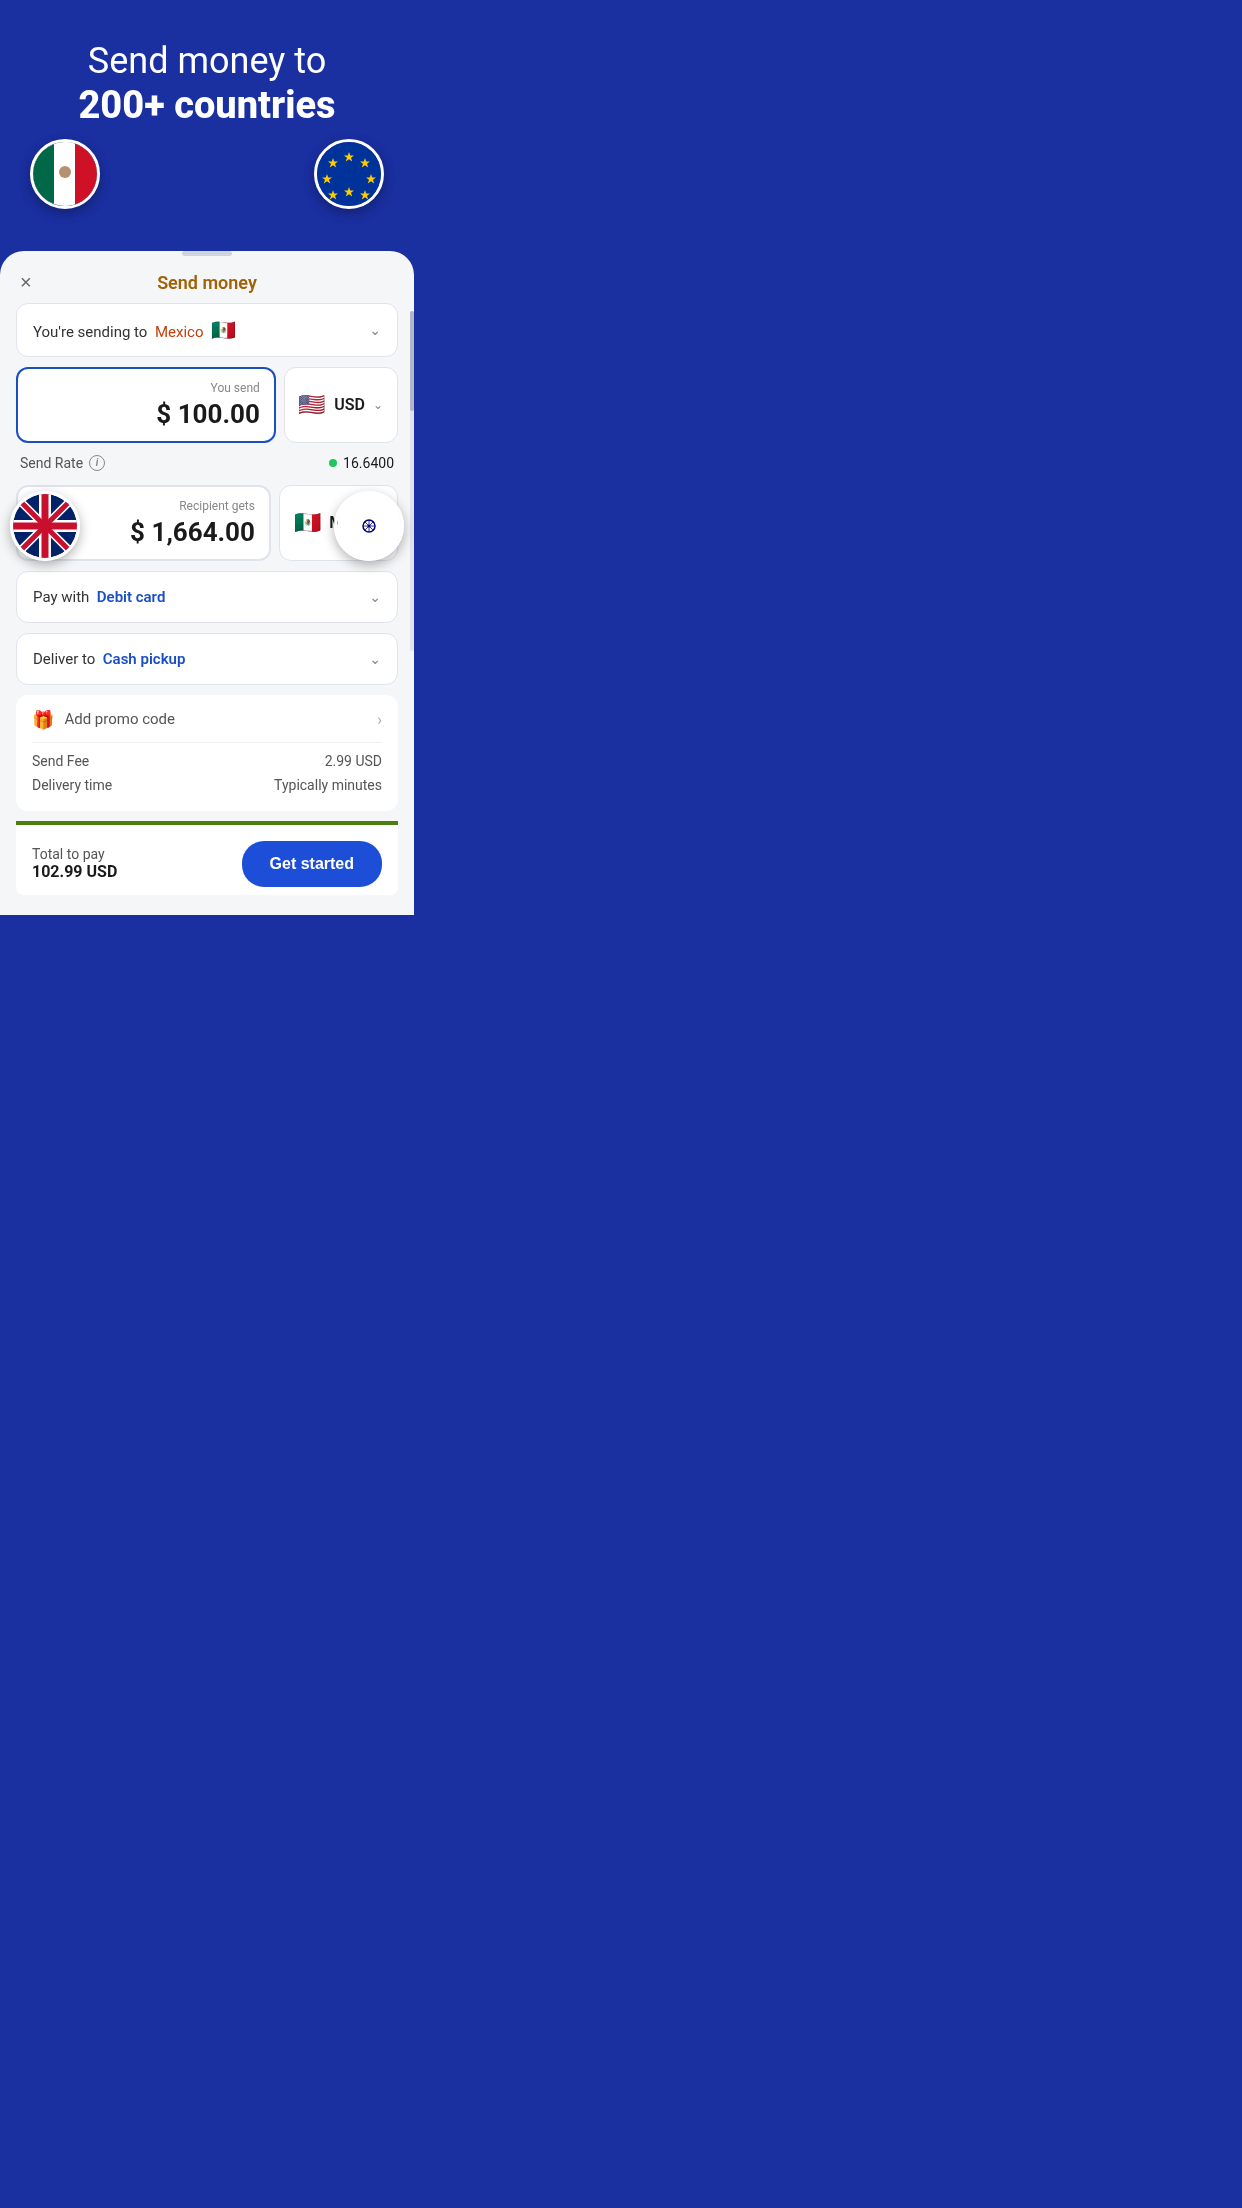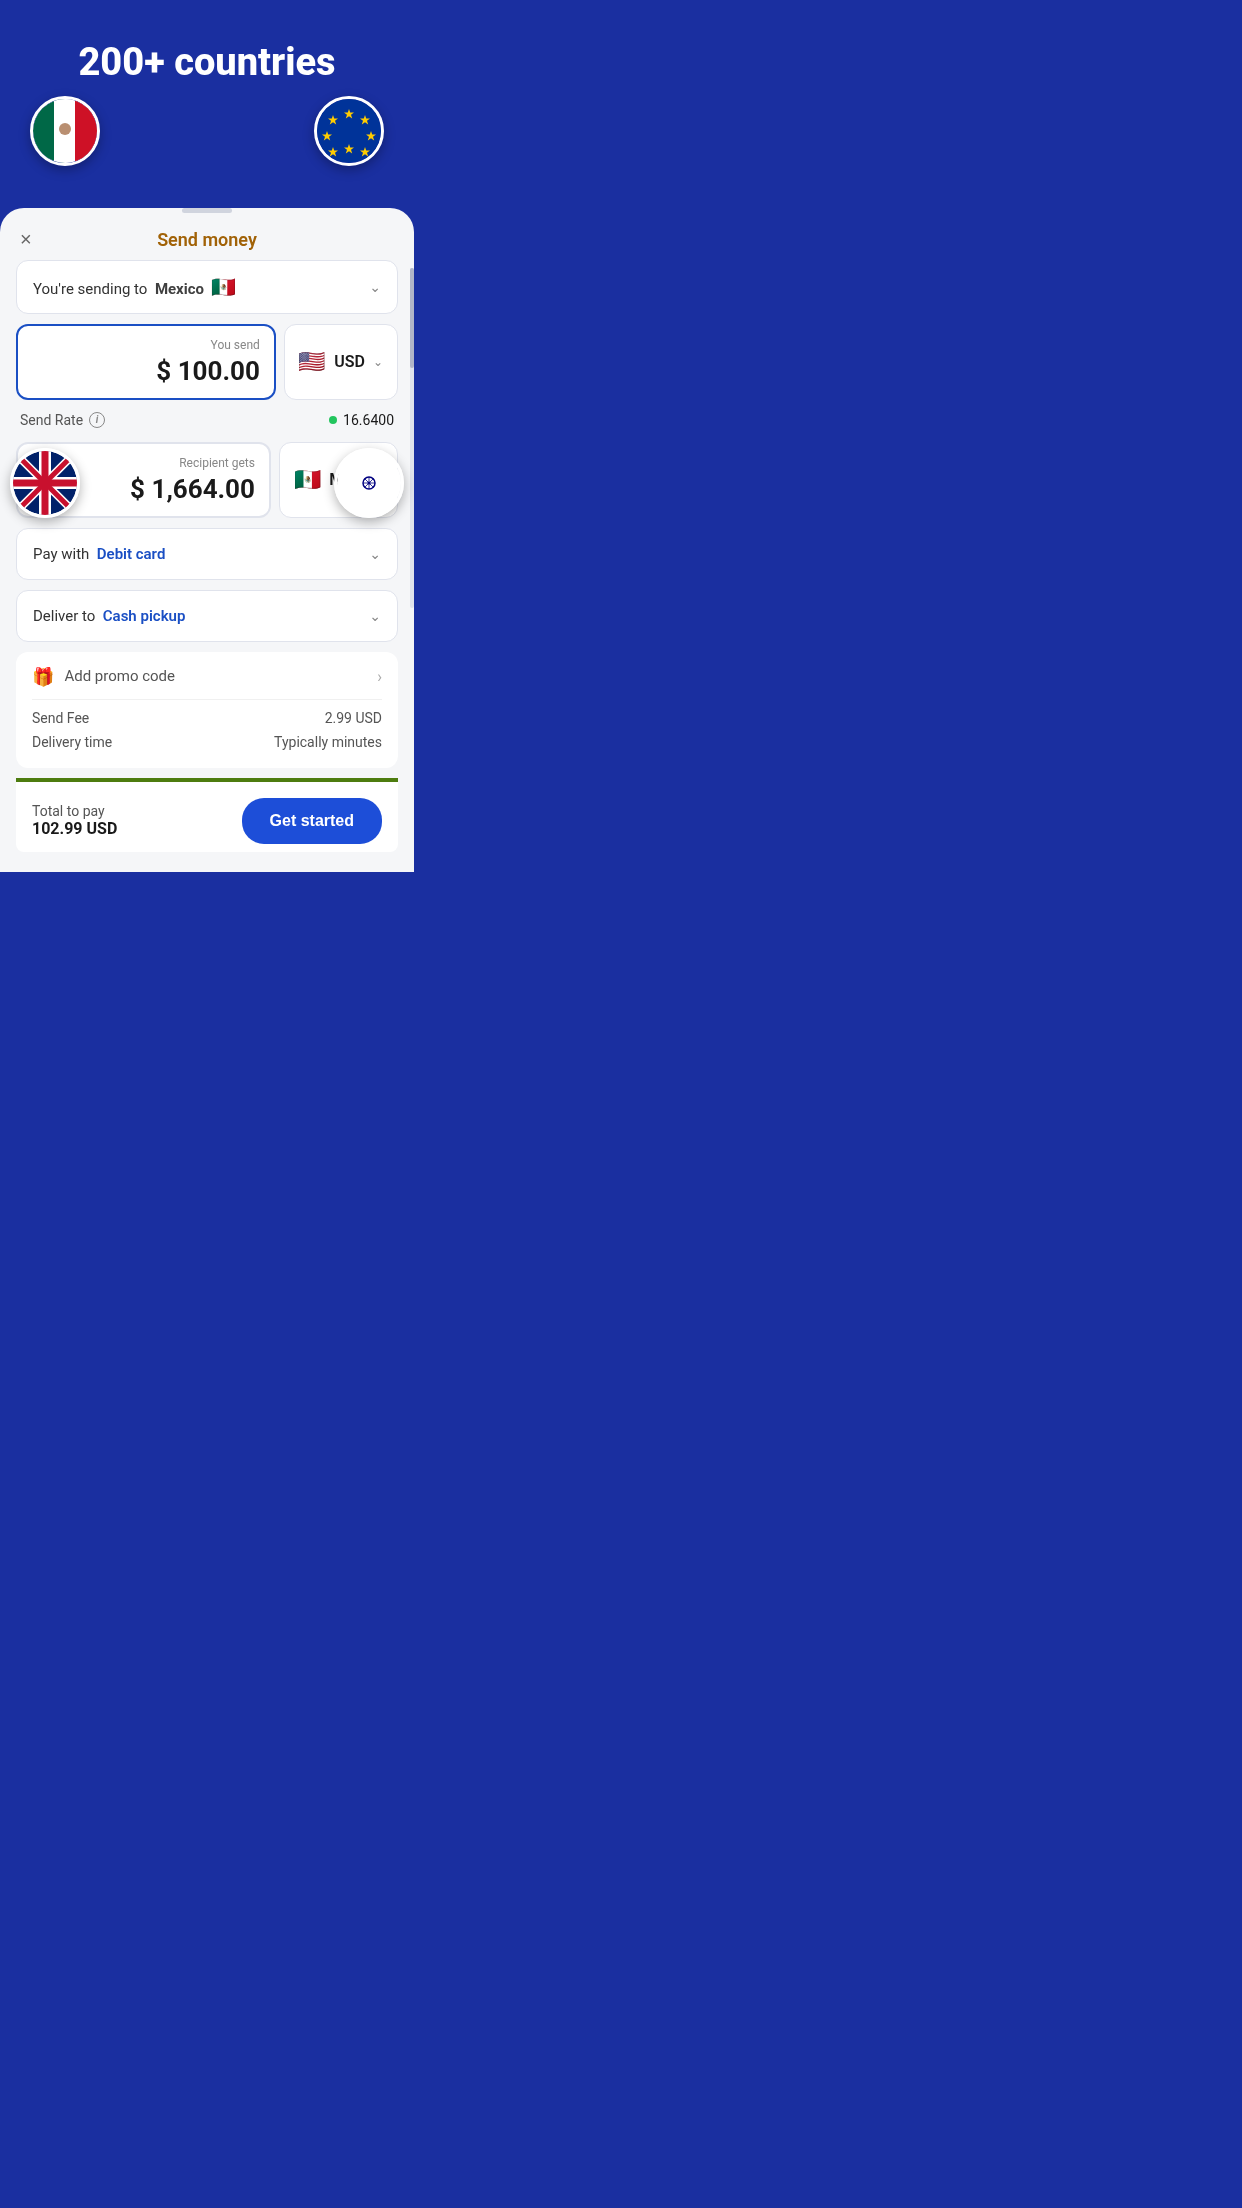--- a/index.html
+++ b/index.html
@@ -147,22 +147,22 @@
     .field-group.no-border {
       border: 1px solid #e0e3ec;
     }
 
     .send-to-text {
       font-size: 15px;
       color: #333;
     }
 
     .send-to-text .country-name {
-      color: #404040;
-      font-weight: 700;
+      color: #c2410c;
+      font-weight: 400;
     }
 
     .send-to-flag {
       font-size: 20px;
       margin-left: 4px;
     }
 
     .chevron {
       color: #888;
       font-size: 14px;
@@ -414,20 +414,21 @@
     .amount-section {
       margin-bottom: 6px;
     }
   </style>
 </head>
 <body>
 
 <div class="page-wrapper">
 
   <div class="hero-section">
+    <span class="hero-title-normal">Send money to</span>
     <span class="hero-title-bold">200+ countries</span>
 
     <div class="floating-flags">
       <div class="flag-circle flag-mexico-top">
 
         <svg width="64" height="64" viewBox="0 0 64 64" xmlns="http://www.w3.org/2000/svg">
           <circle cx="32" cy="32" r="32" fill="#fff"></circle>
           <path d="M0 32 A32 32 0 0 1 32 0 L32 64 A32 32 0 0 1 0 32Z" fill="#006847"></path>
           <rect x="21" y="0" width="22" height="64" fill="#fff"></rect>
           <path d="M42 32 A32 32 0 0 1 64 32 L64 32 A32 32 0 0 1 42 32Z" fill="#ce1126"></path>

